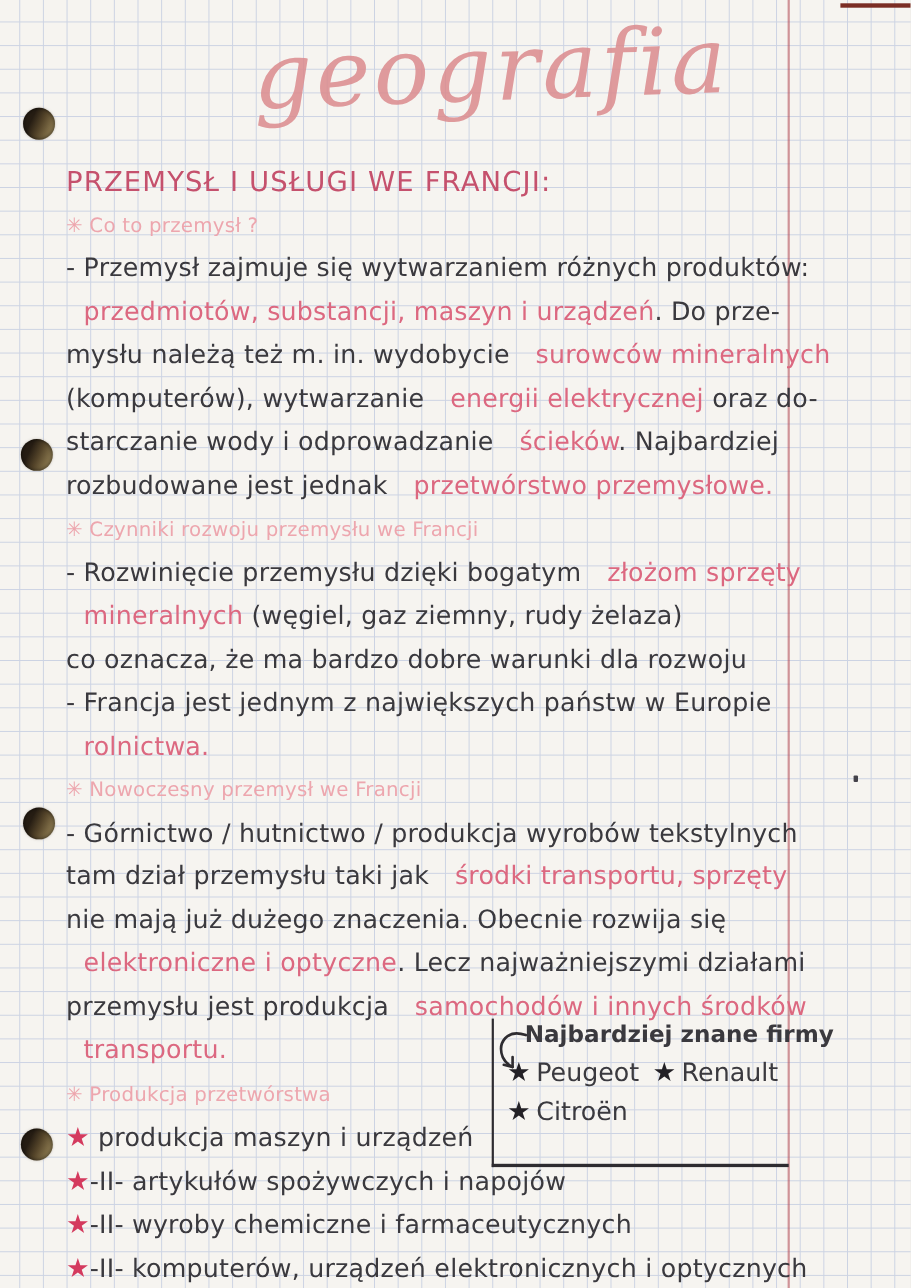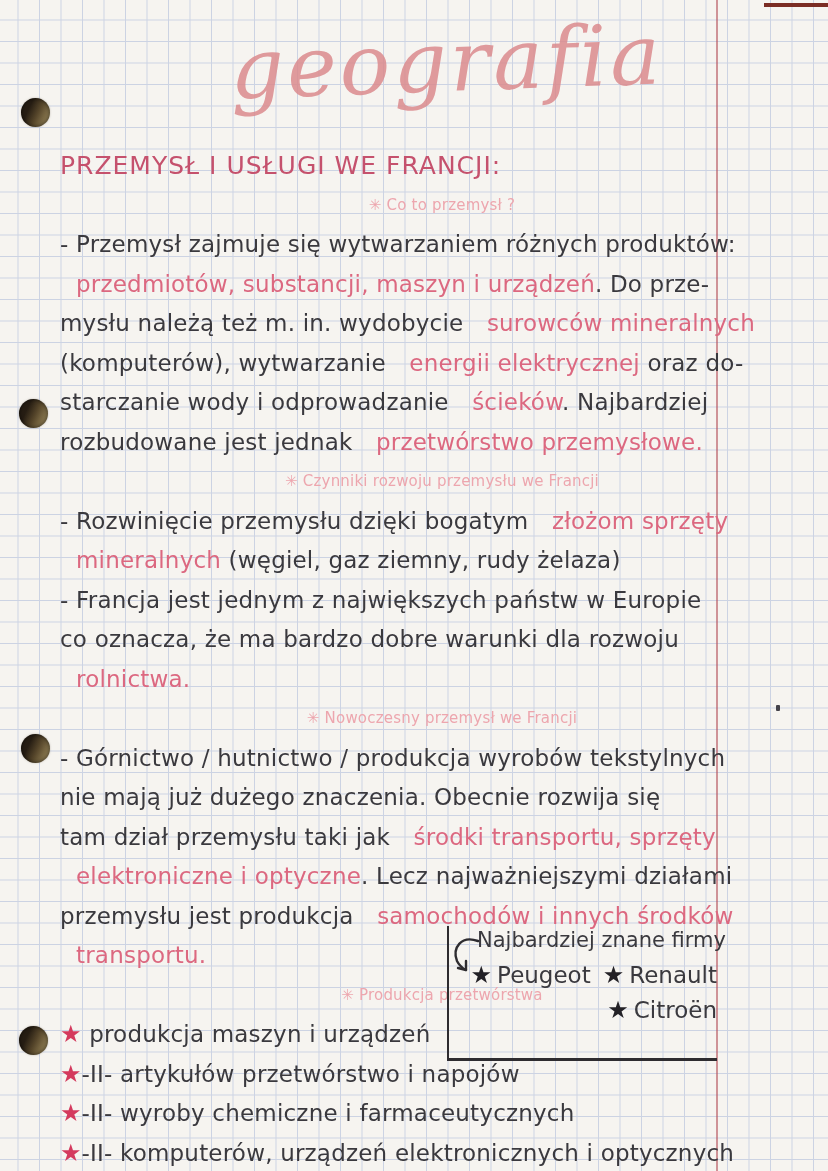--- a/index.html
+++ b/index.html
@@ -29,35 +29,35 @@
   .title{
     position:absolute;left:230px;top:20px;margin:0;
     font-family:"DejaVu Serif",serif;font-style:italic;font-weight:normal;
     font-size:84px;letter-spacing:3px;line-height:1;
     color:var(--ink-title,#db8b8e);opacity:.85;transform:rotate(-2deg);
   }
 
   .note-lines{position:absolute;left:60px;top:146px;width:764px;}
   .note-line{height:39.5px;line-height:39.5px;white-space:nowrap;font-size:23px;letter-spacing:.2px;}
   .note-line.heading{font-size:25px;letter-spacing:1px;}
-  .note-line.subheading{font-size:15px;text-align:center;}
+  .note-line.subheading{font-size:18px;}
   .note-line.starline{font-size:23px;}
   .note-line .star-icon{font-size:24px;letter-spacing:0;}
 
   .ink-dark{color:var(--ink-dark,#3a393e);}
   .ink-pink{color:var(--ink-pink,#dc6880);margin-left:16px;}
   .ink-lightpink{color:var(--ink-lightpink,#eda6ae);}
   .ink-rose{color:var(--ink-rose,#c5516d);margin-top:16px;}
   .ink-star{color:var(--ink-star,#d43a5e);}
 
   .brands-box{position:absolute;left:447px;top:926px;width:268px;height:132px;
     border-left:2.5px solid #2e2c30;border-bottom:3px solid #2e2c30;}
-  .box-title{margin:2px 0 0 28px;font-size:21px;color:var(--ink-dark,#3a393e);white-space:nowrap;}
+  .box-title{margin:2px 0 0 28px;font-size:21px;color:var(--ink-dark,#3a393e);white-space:nowrap;font-weight:bold;}
   .box-rows{margin-top:6px;}
-  .box-row{text-align:right;font-size:23px;color:var(--ink-dark,#3a393e);height:35px;line-height:35px;white-space:nowrap;}
+  .box-row{text-align:left;font-size:23px;color:var(--ink-dark,#3a393e);height:35px;line-height:35px;white-space:nowrap;}
   .box-row .star-icon{color:#232126;margin:0 5px 0 12px;font-size:24px;}
   .arrow-svg{position:absolute;left:0;top:8px;}
 </style>
 </head>
 <body>
 
 <div class="page">
   <div class="margin-line"></div>
   <div class="page-edge"></div>
   <div class="hole hole-1"></div>
@@ -73,33 +73,33 @@
       <div class="note-line subheading"><span class="ink-lightpink">✳ </span><span class="ink-lightpink">Co to przemysł ?</span></div>
       <div class="note-line body"><span class="ink-dark">- Przemysł zajmuje się wytwarzaniem różnych produktów:</span></div>
       <div class="note-line body"><span class="ink-pink">przedmiotów, substancji, maszyn i urządzeń</span><span class="ink-dark">. Do prze-</span></div>
       <div class="note-line body"><span class="ink-dark">mysłu należą też m. in. wydobycie </span><span class="ink-pink">surowców mineralnych</span></div>
       <div class="note-line body"><span class="ink-dark">(komputerów), wytwarzanie </span><span class="ink-pink">energii elektrycznej</span><span class="ink-dark"> oraz do-</span></div>
       <div class="note-line body"><span class="ink-dark">starczanie wody i odprowadzanie </span><span class="ink-pink">ścieków</span><span class="ink-dark">. Najbardziej</span></div>
       <div class="note-line body"><span class="ink-dark">rozbudowane jest jednak </span><span class="ink-pink">przetwórstwo przemysłowe.</span></div>
       <div class="note-line subheading"><span class="ink-lightpink">✳ </span><span class="ink-lightpink">Czynniki rozwoju przemysłu we Francji</span></div>
       <div class="note-line body"><span class="ink-dark">- Rozwinięcie przemysłu dzięki bogatym </span><span class="ink-pink">złożom sprzęty</span></div>
       <div class="note-line body"><span class="ink-pink">mineralnych </span><span class="ink-dark">(węgiel, gaz ziemny, rudy żelaza)</span></div>
+      <div class="note-line body"><span class="ink-dark">co oznacza, że ma bardzo dobre warunki dla rozwoju</span></div>
       <div class="note-line body"><span class="ink-dark">- Francja jest jednym z największych państw w Europie</span></div>
-      <div class="note-line body"><span class="ink-dark">co oznacza, że ma bardzo dobre warunki dla rozwoju</span></div>
       <div class="note-line body"><span class="ink-pink">rolnictwa.</span></div>
       <div class="note-line subheading"><span class="ink-lightpink">✳ </span><span class="ink-lightpink">Nowoczesny przemysł we Francji</span></div>
       <div class="note-line body"><span class="ink-dark">- Górnictwo / hutnictwo / produkcja wyrobów tekstylnych</span></div>
+      <div class="note-line body"><span class="ink-dark">tam dział przemysłu taki jak </span><span class="ink-pink">środki transportu, sprzęty</span></div>
       <div class="note-line body"><span class="ink-dark">nie mają już dużego znaczenia. Obecnie rozwija się</span></div>
-      <div class="note-line body"><span class="ink-dark">tam dział przemysłu taki jak </span><span class="ink-pink">środki transportu, sprzęty</span></div>
       <div class="note-line body"><span class="ink-pink">elektroniczne i optyczne</span><span class="ink-dark">. Lecz najważniejszymi działami</span></div>
       <div class="note-line body"><span class="ink-dark">przemysłu jest produkcja </span><span class="ink-pink">samochodów i innych środków</span></div>
       <div class="note-line body"><span class="ink-pink">transportu.</span></div>
       <div class="note-line subheading"><span class="ink-lightpink">✳ </span><span class="ink-lightpink">Produkcja przetwórstwa</span></div>
       <div class="note-line starline"><span class="ink-star star-icon">★ </span><span class="ink-dark">produkcja maszyn i urządzeń</span></div>
-      <div class="note-line starline"><span class="ink-star star-icon">★</span><span class="ink-dark">-II- artykułów przetwórstwo i napojów</span></div>
+      <div class="note-line starline"><span class="ink-star star-icon">★</span><span class="ink-dark">-II- artykułów spożywczych i napojów</span></div>
       <div class="note-line starline"><span class="ink-star star-icon">★</span><span class="ink-dark">-II- wyroby chemiczne i farmaceutycznych</span></div>
       <div class="note-line starline"><span class="ink-star star-icon">★</span><span class="ink-dark">-II- komputerów, urządzeń elektronicznych i optycznych</span></div>
     </div>
 
   <div class="brands-box">
     <svg class="arrow-svg" width="34" height="44" viewBox="0 0 34 44">
       <path d="M 29 7 C 12 1 3 14 8 27 C 10 31 13 34 17 36" fill="none" stroke="#2e2c30" stroke-width="2.4" stroke-linecap="round"></path>
       <path d="M 17 36 L 9 34 M 17 36 L 17 27" fill="none" stroke="#2e2c30" stroke-width="2.4" stroke-linecap="round"></path>
     </svg>
     <div class="box-title">Najbardziej znane firmy</div>

